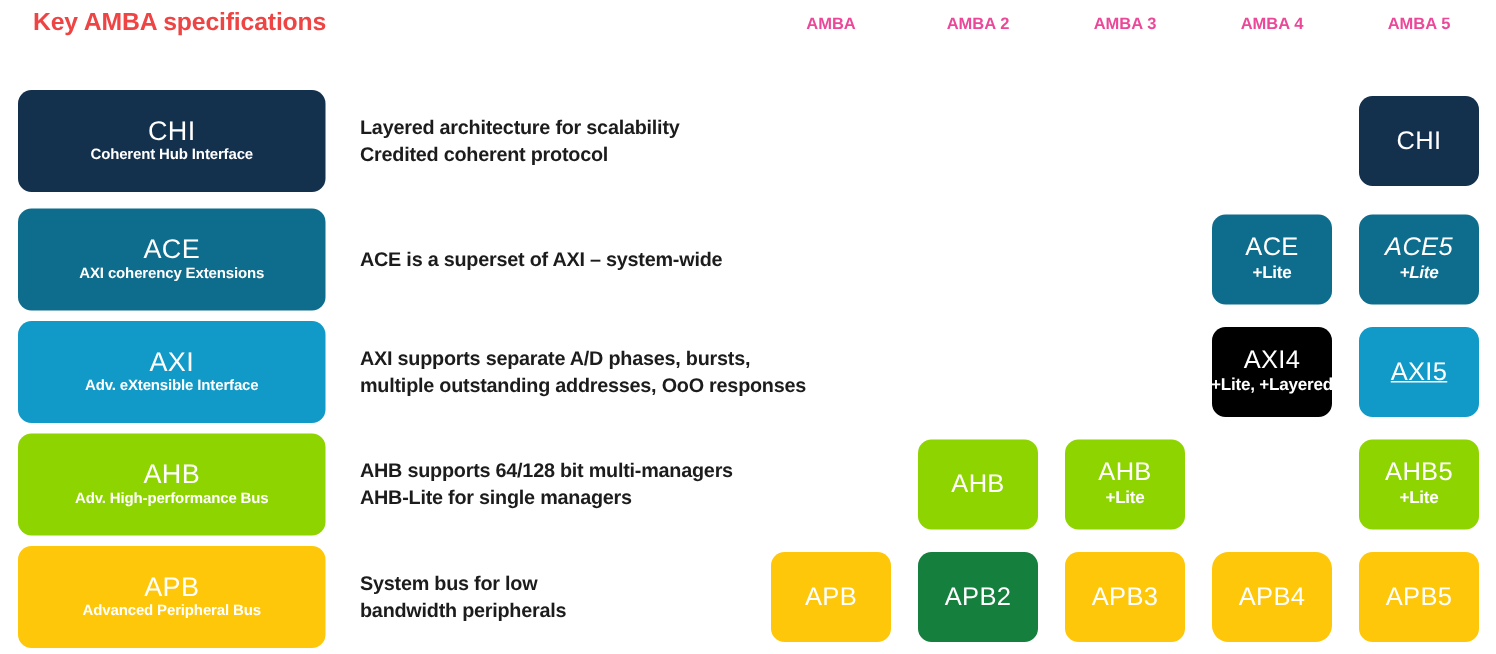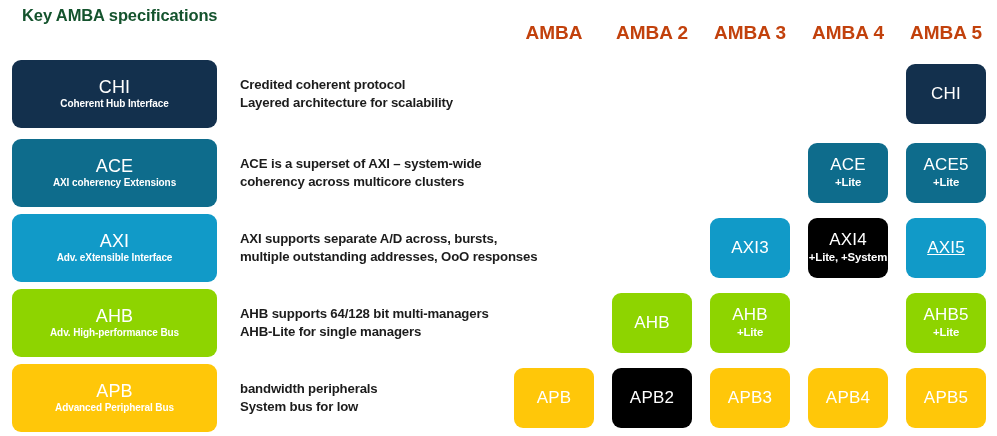--- a/index.html
+++ b/index.html
@@ -15,41 +15,41 @@
     position: relative;
   }
 
   
   #page-title {
     position: absolute;
     left: 22px;
     top: 6px;
     font-size: 16.5px;
     font-weight: bold;
-    color: #14532d;
+    color: #ef4444;
     letter-spacing: -0.1px;
     white-space: nowrap;
   }
 
   
   #column-headers {
     position: absolute;
     left: 505px;
     top: 6px;
     width: 492px;
     height: 24px;
   }
   .col-header {
     position: absolute;
-    top: 16px;
+    top: 4px;
     width: 98px;
     text-align: center;
-    font-size: 19px;
-    font-weight: bold;
-    color: #c2410c;
+    font-size: 11px;
+    font-weight: bold;
+    color: #ec4899;
     white-space: nowrap;
   }
 
   
   .matrix-row {
     position: absolute;
     left: 0;
     width: 846px;
     height: 68px;
   }
@@ -151,65 +151,61 @@
     <div class="col-header" style="left: 392px; text-align: center;">AMBA 5</div>
   </div>
 
 <div id="matrix-body">
     <div class="matrix-row" style="top: 60px;">
       <div class="row-pill" style="background: rgb(19, 48, 77);">
         <div class="row-pill-acronym">CHI</div>
         <div class="row-pill-full">Coherent Hub Interface</div>
       </div>
       <div class="row-desc">
+        <span>Layered architecture for scalability</span>
         <span>Credited coherent protocol</span>
-        <span>Layered architecture for scalability</span>
       </div>
       <div class="row-cells">
         <div class="cell" style="left: 401px; background: rgb(19, 48, 77);">
           <div class="cell-label">CHI</div>
         </div>
       </div>
     </div>
     <div class="matrix-row" style="top: 139px;">
       <div class="row-pill" style="background: rgb(14, 108, 140);">
         <div class="row-pill-acronym">ACE</div>
         <div class="row-pill-full">AXI coherency Extensions</div>
       </div>
       <div class="row-desc">
         <span>ACE is a superset of AXI – system-wide</span>
-        <span>coherency across multicore clusters</span>
       </div>
       <div class="row-cells">
         <div class="cell" style="left: 303px; background: rgb(14, 108, 140);">
           <div class="cell-label">ACE</div>
           <div class="cell-sub">+Lite</div>
         </div>
-        <div class="cell" style="left: 401px; background: rgb(14, 108, 140);">
+        <div class="cell" style="left: 401px; background: rgb(14, 108, 140); font-style: italic;">
           <div class="cell-label">ACE5</div>
           <div class="cell-sub">+Lite</div>
         </div>
       </div>
     </div>
     <div class="matrix-row" style="top: 214px;">
       <div class="row-pill" style="background: rgb(17, 154, 200);">
         <div class="row-pill-acronym">AXI</div>
         <div class="row-pill-full">Adv. eXtensible Interface</div>
       </div>
       <div class="row-desc">
-        <span>AXI supports separate A/D across, bursts,</span>
+        <span>AXI supports separate A/D phases, bursts,</span>
         <span>multiple outstanding addresses, OoO responses</span>
       </div>
       <div class="row-cells">
-        <div class="cell" style="left: 205px; background: rgb(17, 154, 200);">
-          <div class="cell-label">AXI3</div>
-        </div>
         <div class="cell" style="left: 303px; background: #000000;">
           <div class="cell-label">AXI4</div>
-          <div class="cell-sub">+Lite, +System</div>
+          <div class="cell-sub">+Lite, +Layered</div>
         </div>
         <div class="cell" style="left: 401px; background: rgb(17, 154, 200); text-decoration: underline;">
           <div class="cell-label">AXI5</div>
         </div>
       </div>
     </div>
     <div class="matrix-row" style="top: 289px; padding-left: 17px;">
       <div class="row-pill" style="background: rgb(142, 212, 0);">
         <div class="row-pill-acronym">AHB</div>
         <div class="row-pill-full">Adv. High-performance Bus</div>
@@ -231,28 +227,28 @@
           <div class="cell-sub">+Lite</div>
         </div>
       </div>
     </div>
     <div class="matrix-row" style="top: 364px;">
       <div class="row-pill" style="background: rgb(255, 199, 9);">
         <div class="row-pill-acronym">APB</div>
         <div class="row-pill-full">Advanced Peripheral Bus</div>
       </div>
       <div class="row-desc">
+        <span>System bus for low</span>
         <span>bandwidth peripherals</span>
-        <span>System bus for low</span>
       </div>
       <div class="row-cells">
         <div class="cell" style="left: 9px; background: rgb(255, 199, 9);">
           <div class="cell-label">APB</div>
         </div>
-        <div class="cell" style="left: 107px; background: #000000; text-align: right;">
+        <div class="cell" style="left: 107px; background: #15803d; text-align: right;">
           <div class="cell-label">APB2</div>
         </div>
         <div class="cell" style="left: 205px; background: rgb(255, 199, 9);">
           <div class="cell-label">APB3</div>
         </div>
         <div class="cell" style="left: 303px; background: rgb(255, 199, 9); border-radius: 11px;">
           <div class="cell-label">APB4</div>
         </div>
         <div class="cell" style="left: 401px; background: rgb(255, 199, 9);">
           <div class="cell-label">APB5</div>

